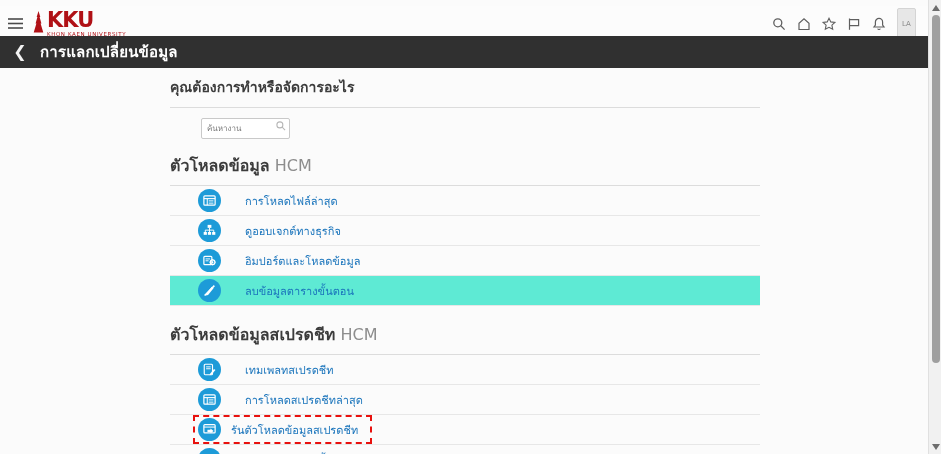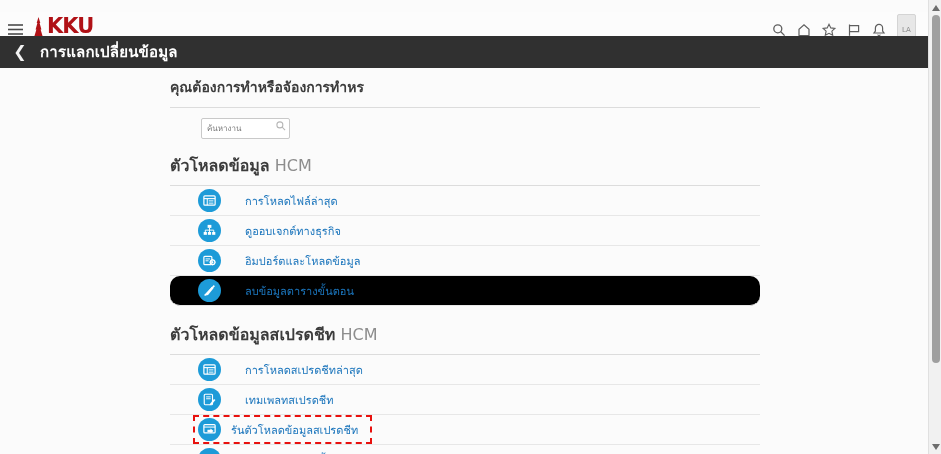--- a/index.html
+++ b/index.html
@@ -4,21 +4,21 @@
 <style>
   html,body{margin:0;padding:0;background:#e9e9e9;}
   *{box-sizing:border-box;}
   .screen{
     position:relative;width:941px;height:454px;margin:0 auto;
     background:#fbfbfb;outline:1px solid #c6c6c6;overflow:hidden;
     font-family:"DejaVu Sans","Liberation Sans",sans-serif;
   }
   
   .topbar{
-    position:absolute;top:12px;left:0;right:13px;height:36px;
+    position:absolute;top:6px;left:0;right:13px;height:36px;
     background:#fcfcfc;border-bottom:1px solid #e3e3e3;
     display:flex;align-items:center;justify-content:flex-end;
   }
   .hamburger{width:30px;display:flex;justify-content:center;cursor:pointer;}
   .hamburger svg{width:15px;height:13px;}
   .logo{display:flex;align-items:flex-start;gap:2px;margin-left:2px;cursor:pointer;}
   .logo-spire{width:13px;height:24px;margin-top:1px;}
   .logo-texts{display:flex;flex-direction:column;line-height:1;}
   .logo-kku{font-size:21px;font-weight:bold;color:#b01116;letter-spacing:-1px;}
   .logo-sub{font-size:5.5px;color:#b01116;letter-spacing:.6px;margin-top:1px;white-space:nowrap;}
@@ -51,21 +51,21 @@
   .search-box .mag{position:absolute;right:3px;top:4px;width:12px;height:12px;opacity:.55;}
   .section-header{
     margin-top:16px;font-size:16px;padding-bottom:7px;border-bottom:1px solid #dcdcdc;
   }
   .sec-main{font-weight:bold;color:#3c3c3c;}
   .sec-suffix{color:#8d8d8d;font-weight:normal;}
   .item-row{
     height:30px;display:flex;align-items:center;padding-left:28px;
     border-bottom:1px solid #e7e7e7;cursor:pointer;
   }
-  .item-row.highlighted{background:#000000;border-radius:10px;}
+  .item-row.highlighted{background:#5eead4;}
   .row-inner{display:flex;align-items:center;gap:24px;}
   .row-inner.annotated{
     border:2px dashed #e8110e;padding:1px 12px 1px 3px;margin-left:-5px;gap:10px;align-items:center;
   }
   .icon-circle{
     width:23px;height:23px;border-radius:50%;background:#1d9bd8;flex:0 0 23px;
     display:flex;align-items:center;justify-content:center;
   }
   .icon-circle svg{width:15px;height:15px;}
   .item-label{font-size:11px;color:#1b75bc;text-decoration:none;}
@@ -138,21 +138,21 @@
       </div>
     <span class="avatar" style="margin-right:12px;">LA</span>
   </header>
 
   <div class="pageheader">
     <span class="back-btn">❮</span>
     <h1 class="page-title">การแลกเปลี่ยนข้อมูล</h1>
   </div>
 
   <main class="main">
-    <h2 class="question-title">คุณต้องการทำหรือจัองการทำหร</h2>
+    <h2 class="question-title">คุณต้องการทำหรือจัดการอะไร</h2>
     <div class="search-box">
       <input type="text" placeholder="ค้นหางาน" style="">
       <svg class="mag" viewBox="0 0 16 16">
           <circle cx="6.5" cy="6.5" r="4" fill="none" stroke="#7a7a7a" stroke-width="1.4"></circle>
           <line x1="9.6" y1="9.6" x2="13.4" y2="13.4" stroke="#7a7a7a" stroke-width="1.4"></line>
         </svg>
     </div>
     <div id="sections">
         <div class="section-header"><span class="sec-main">ตัวโหลดข้อมูล</span><span class="sec-suffix"> HCM</span></div>
         <div class="item-row">
@@ -218,44 +218,44 @@
               </svg>
             </span>
             <a class="item-label" href="#">ลบข้อมูลตารางขั้นตอน</a>
           </span>
         </div>
         <div class="section-header"><span class="sec-main">ตัวโหลดข้อมูลสเปรดชีท</span><span class="sec-suffix"> HCM</span></div>
         <div class="item-row">
           <span class="row-inner">
             <span class="icon-circle">
               <svg viewBox="0 0 16 16">
+                <rect x="2.4" y="2.4" width="8.8" height="11.2" rx="1" fill="none" stroke="#fff" stroke-width="1.2"></rect>
+                <line x1="4.4" y1="5.2" x2="9.2" y2="5.2" stroke="#fff" stroke-width="1"></line>
+                <line x1="4.4" y1="7.2" x2="9.2" y2="7.2" stroke="#fff" stroke-width="1"></line>
+                <path d="M8.6 12.4 L12.8 7.4 L14.3 8.6 L10.1 13.6 L8.2 14 Z" fill="#fff"></path>
+              </svg>
+            </span>
+            <a class="item-label" href="#">เทมเพลทสเปรดชีท</a>
+          </span>
+        </div>
+        <div class="item-row">
+          <span class="row-inner">
+            <span class="icon-circle">
+              <svg viewBox="0 0 16 16">
                 <rect x="2" y="3" width="12" height="10" rx="1" fill="none" stroke="#fff" stroke-width="1.3"></rect>
                 <line x1="2" y1="6" x2="14" y2="6" stroke="#fff" stroke-width="1.2"></line>
                 <line x1="5.6" y1="6" x2="5.6" y2="13" stroke="#fff" stroke-width="1.1"></line>
                 <line x1="7.2" y1="8.4" x2="12.2" y2="8.4" stroke="#fff" stroke-width="1"></line>
                 <line x1="7.2" y1="10.8" x2="12.2" y2="10.8" stroke="#fff" stroke-width="1"></line>
               </svg>
             </span>
             <a class="item-label" href="#">การโหลดสเปรดชีทล่าสุด</a>
           </span>
         </div>
         <div class="item-row">
-          <span class="row-inner">
-            <span class="icon-circle">
-              <svg viewBox="0 0 16 16">
-                <rect x="2.4" y="2.4" width="8.8" height="11.2" rx="1" fill="none" stroke="#fff" stroke-width="1.2"></rect>
-                <line x1="4.4" y1="5.2" x2="9.2" y2="5.2" stroke="#fff" stroke-width="1"></line>
-                <line x1="4.4" y1="7.2" x2="9.2" y2="7.2" stroke="#fff" stroke-width="1"></line>
-                <path d="M8.6 12.4 L12.8 7.4 L14.3 8.6 L10.1 13.6 L8.2 14 Z" fill="#fff"></path>
-              </svg>
-            </span>
-            <a class="item-label" href="#">เทมเพลทสเปรดชีท</a>
-          </span>
-        </div>
-        <div class="item-row">
           <span class="row-inner annotated">
             <span class="icon-circle">
               <svg viewBox="0 0 16 16">
                 <rect x="2" y="2.8" width="12" height="8.8" rx="1" fill="none" stroke="#fff" stroke-width="1.3"></rect>
                 <line x1="2" y1="5.4" x2="14" y2="5.4" stroke="#fff" stroke-width="1.1"></line>
                 <path d="M5.8 8.3 h3.2 V6.9 l3.4 2.6 -3.4 2.6 V10.7 H5.8 Z" fill="#fff"></path>
               </svg>
             </span>
             <a class="item-label" href="#">รันตัวโหลดข้อมูลสเปรดชีท</a>
           </span>

